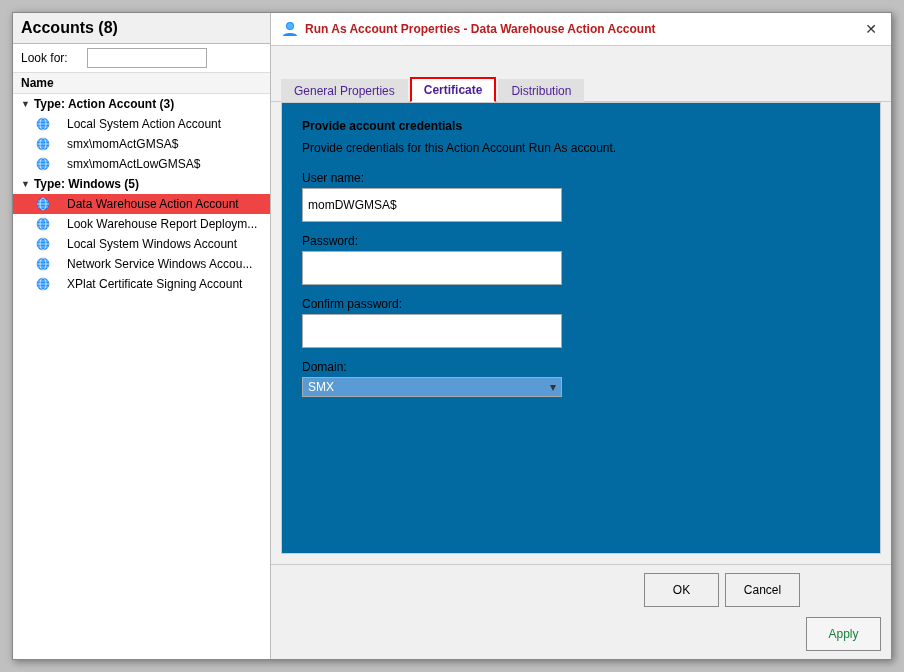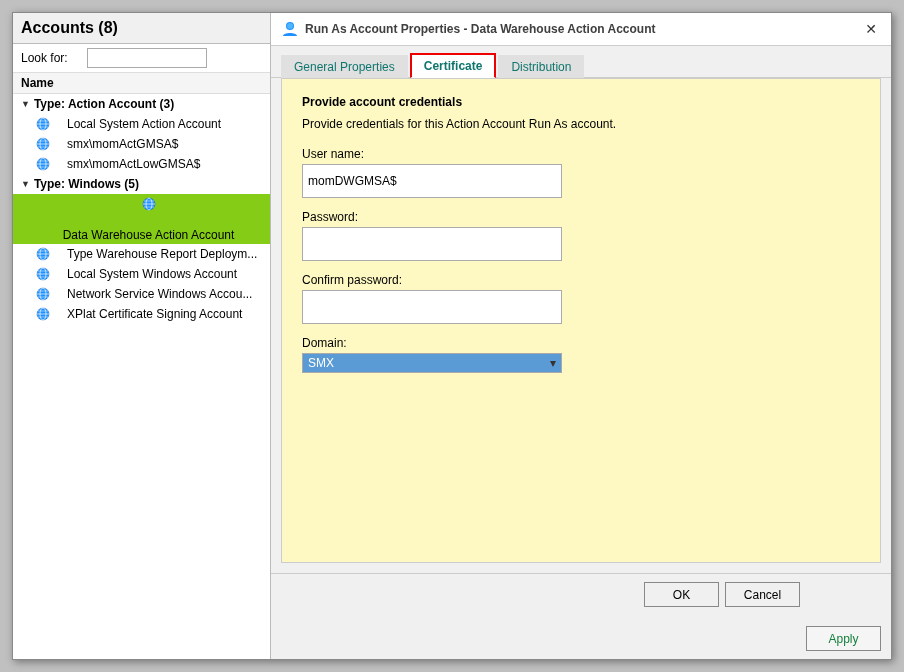--- a/index.html
+++ b/index.html
@@ -99,22 +99,21 @@
       padding: 2px 8px 2px 22px;
       font-size: 12px;
       gap: 16px;
       cursor: pointer;
       white-space: nowrap;
       overflow: hidden;
       text-overflow: ellipsis;
     }
 
     .tree-item.selected {
-      background: #84cc16;
-      flex-direction: column;
+      background: #ef4444;
     }
 
     .globe-icon {
       width: 16px;
       height: 16px;
       display: inline-flex;
       align-items: center;
       justify-content: center;
       flex-shrink: 0;
     }
@@ -140,21 +139,21 @@
       padding: 6px 10px;
       justify-content: space-between;
     }
 
     .dialog-titlebar-left {
       display: flex;
       align-items: center;
       gap: 6px;
       font-size: 12px;
       font-weight: 600;
-      color: #404040;
+      color: #b91c1c;
     }
 
     .title-icon {
       width: 18px;
       height: 18px;
     }
 
     .close-btn {
       width: 20px;
       height: 20px;
@@ -179,38 +178,39 @@
     }
 
     .tab {
       padding: 4px 12px;
       font-size: 12px;
       cursor: pointer;
       border: 1px solid transparent;
       border-bottom: none;
       margin-right: 2px;
       background: #e0e0e0;
-      color: #0f766e;
+      color: #4c1d95;
       position: relative;
       bottom: -1px;
+      margin-top: 24px;
     }
 
     .tab.active {
       background: #fff;
       border: 2px solid #e00;
       border-bottom: 1px solid #fff;
       font-weight: 600;
       z-index: 1;
     }
 
     
     .dialog-content {
       flex: 1;
       padding: 16px 20px;
-      background: #fef9c3;
+      background: #0369a1;
       margin: 0 10px 10px 10px;
       border: 1px solid #ccc;
       overflow-y: auto;
     }
 
     .section-title {
       font-size: 12px;
       font-weight: bold;
       margin-bottom: 8px;
     }
@@ -275,21 +275,21 @@
       display: flex;
       justify-content: flex-end;
       padding: 8px 10px;
       gap: 6px;
       background: #f0f0f0;
       border-top: 1px solid #ccc;
     }
 
     .btn {
       min-width: 75px;
-      height: 25px;
+      height: 34px;
       padding: 0 16px;
       font-size: 12px;
       border: 1px solid #888;
       background: #f0f0f0;
       cursor: pointer;
       font-family: inherit;
     }
 
     .btn:disabled {
       color: #15803d;
@@ -376,21 +376,21 @@
       <div class="tree-item">
         <span class="globe-icon">
           <svg viewBox="0 0 14 14" xmlns="http://www.w3.org/2000/svg">
             <circle cx="7" cy="7" r="6" fill="#1e90ff" stroke="#1565c0" stroke-width="0.5"></circle>
             <ellipse cx="7" cy="7" rx="3" ry="6" fill="none" stroke="#fff" stroke-width="0.7"></ellipse>
             <line x1="1" y1="7" x2="13" y2="7" stroke="#fff" stroke-width="0.7"></line>
             <line x1="2" y1="4" x2="12" y2="4" stroke="#fff" stroke-width="0.5"></line>
             <line x1="2" y1="10" x2="12" y2="10" stroke="#fff" stroke-width="0.5"></line>
           </svg>
         </span>
-        <span>Type Warehouse Report Deploym...</span>
+        <span>Look Warehouse Report Deploym...</span>
       </div>
       <div class="tree-item">
         <span class="globe-icon">
           <svg viewBox="0 0 14 14" xmlns="http://www.w3.org/2000/svg">
             <circle cx="7" cy="7" r="6" fill="#1e90ff" stroke="#1565c0" stroke-width="0.5"></circle>
             <ellipse cx="7" cy="7" rx="3" ry="6" fill="none" stroke="#fff" stroke-width="0.7"></ellipse>
             <line x1="1" y1="7" x2="13" y2="7" stroke="#fff" stroke-width="0.7"></line>
             <line x1="2" y1="4" x2="12" y2="4" stroke="#fff" stroke-width="0.5"></line>
             <line x1="2" y1="10" x2="12" y2="10" stroke="#fff" stroke-width="0.5"></line>
           </svg>

